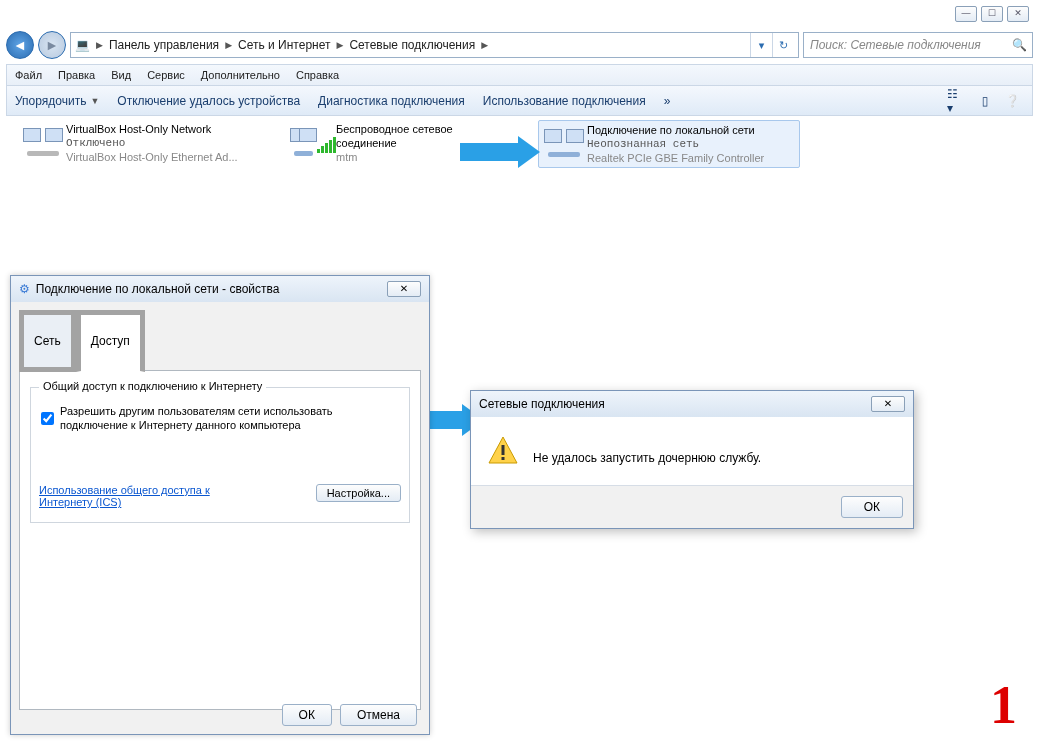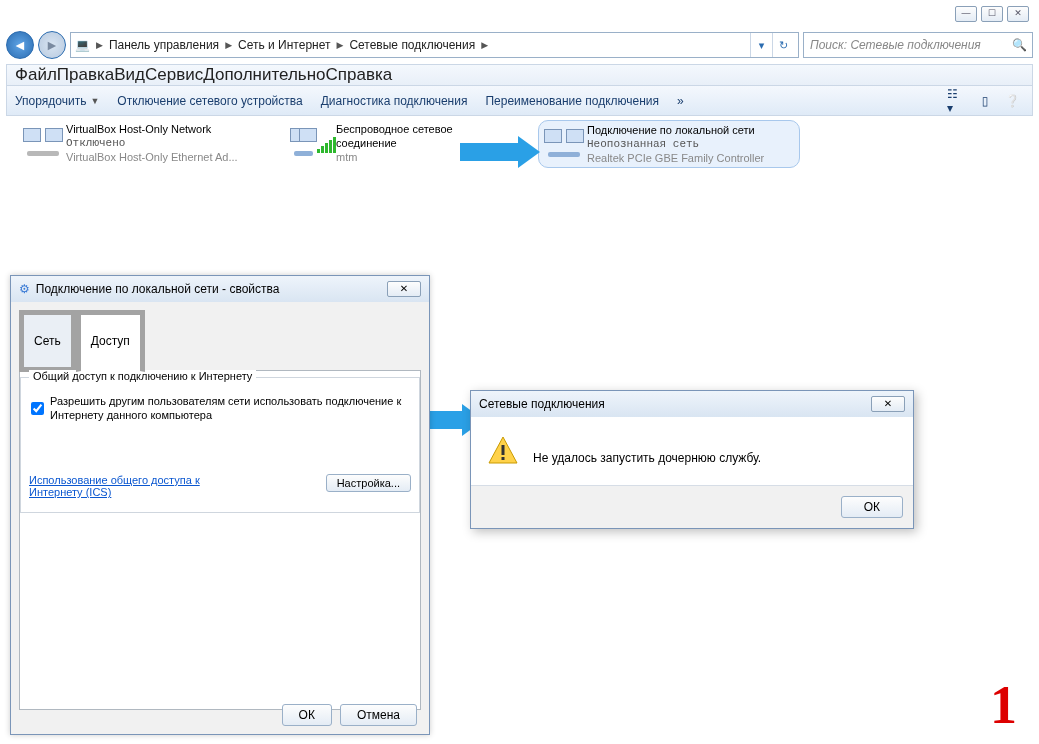--- a/index.html
+++ b/index.html
@@ -15,40 +15,40 @@
 .navbtn.fwd { background:radial-gradient(#d9e5f2,#b6c8de); color:#7a8aa0;}
 .addrbar { flex:1; height:26px; border:1px solid #9ab0c8; background:#fff; display:flex; align-items:center; padding:0 4px; gap:4px; font-size:12px; }
 .crumb { color:#222; white-space:nowrap; }
 .sep { color:#555; font-size:9px; padding:0 2px;}
 .addrend { display:flex; align-items:center; gap:0;}
 .addrbtn { width:22px; height:24px; border-left:1px solid #cbd7e6; display:flex; align-items:center; justify-content:center; color:#2b6cb0; font-size:11px;}
 .searchbox { width:230px; height:26px; border:1px solid #9ab0c8; background:#fff; display:flex; align-items:center; justify-content:space-between; padding:0 6px; font-size:12px; color:#888; font-style:italic;}
 .searchbox .mag { width:14px; height:14px; font-style:normal;}
 
 
-.menubar { position:absolute; top:64px; left:6px; right:6px; height:22px; background:linear-gradient(#f4f8fd,#e8eff8); border:1px solid #cbd7e6; display:flex; align-items:center; padding:0 8px; font-size:17px; color:#222;}
+.menubar { position:absolute; top:64px; left:6px; right:6px; height:22px; background:linear-gradient(#f4f8fd,#e8eff8); border:1px solid #cbd7e6; display:flex; align-items:center; padding:0 8px; gap:16px; font-size:11px; color:#222;}
 
 
 .toolbar { position:absolute; top:86px; left:6px; right:6px; height:30px; background:linear-gradient(#f4f8fd,#dfeaf7); border:1px solid #cbd7e6; border-top:none; display:flex; align-items:center; padding:0 8px; gap:18px; font-size:12px; color:#1a3e6e;}
 .toolbar .item { display:flex; align-items:center; gap:4px;}
 .toolbar .chev { font-size:9px; color:#555;}
 .toolright { margin-left:auto; display:flex; gap:6px; align-items:center;}
 .tbico { width:22px; height:22px; border:1px solid transparent; display:flex; align-items:center; justify-content:center; font-size:12px;}
 
 
 .content { position:absolute; top:116px; left:6px; right:6px; bottom:6px; background:#fff; }
 
 
 .conn { position:absolute; display:flex; width:250px; font-size:11px; }
 .conn .ico { width:46px; height:42px; display:flex; align-items:center; justify-content:center; }
 .conn .txt { display:flex; flex-direction:column; line-height:14px;}
 .conn .t1 { color:#000; }
 .conn .t2 { color:#555;font-family:Liberation Mono, monospace; }
 .conn .t3 { color:#888; }
-.conn.sel { background:#e8f1fc; border:1px solid #a8c8ec; border-radius:10px; padding:2px;}
+.conn.sel { background:#e8f1fc; border:1px solid #a8c8ec; border-radius:2px; padding:2px;}
 
 
 .nic { width:40px; height:30px; position:relative;}
 .nic .mon { position:absolute; width:18px; height:14px; background:#cfe0f5; border:1px solid #7a95b8; top:0px;}
 .nic .m1 { left:0;} .nic .m2 { right:0;}
 .nic .cable { position:absolute; bottom:2px; left:4px; right:4px; height:5px; background:#8fb0d8; border-radius:2px;}
 .sigbars { display:flex; align-items:flex-end; gap:1px; margin-top:4px;}
 .sigbars span { width:3px; background:#2eb82e;}
 
 
@@ -56,21 +56,21 @@
 .arrowR .shaft { height:18px; background:#2aa0e6;}
 .arrowR .head { width:0; height:0; border-top:16px solid transparent; border-bottom:16px solid transparent; border-left:22px solid #2aa0e6;}
 
 
 .propdlg { position:absolute; left:10px; top:275px; width:420px; height:460px; background:#f1f1f1; border:1px solid #7a95b8; box-shadow:0 0 6px rgba(0,0,0,.2);}
 .propdlg .titlebar { height:26px; background:linear-gradient(#eef4fb,#d9e5f2); display:flex; align-items:center; padding:0 8px; font-size:12px; justify-content:space-between;}
 .closebtn { width:34px; height:16px; border:1px solid #8aa0b8; border-radius:2px; background:linear-gradient(#fdfdfd,#e4ecf5); font-size:10px; text-align:center; line-height:13px;}
 .tabs { display:flex; margin:6px 0 0 8px; font-size:12px;}
 .tab { padding:19px 10px; border:5px solid #a3a3a3; background:#eaeff5; position:relative; top:2px;}
 .tab.active { background:#fff; border-bottom:1px solid #fff; z-index:2;}
-.tabbody { margin:0 8px 8px 8px; background:#fff; border:1px solid #b0b8c0; height:340px; font-size:11px;}
+.tabbody { margin:0 8px 8px 8px; background:#fff; border:1px solid #b0b8c0; height:340px; padding:10px; font-size:11px;}
 .group { border:1px solid #cfd6de; padding:10px 8px 14px 8px; position:relative; margin-top:6px;}
 .group .legend { position:absolute; top:-8px; left:8px; background:#fff; padding:0 4px; font-size:11px;}
 .chkrow { display:flex; gap:6px; margin:6px 0 10px 2px; line-height:14px;}
 .chkrow input { margin-top:1px;}
 .setbtn { float:right; padding:2px 10px; border:1px solid #9ab0c8; background:linear-gradient(#fdfdfd,#e4ecf5); font-size:11px; border-radius:3px;}
 .link { color:#0b57d0; text-decoration:underline; display:inline-block; max-width:200px;}
 .dlgbtns { position:absolute; bottom:8px; right:12px; display:flex; gap:8px;}
 .dlgbtns button { padding:3px 16px; border:1px solid #9ab0c8; background:linear-gradient(#fdfdfd,#e4ecf5); font-size:12px; border-radius:3px;}
 
 
@@ -122,23 +122,23 @@
   <span>Сервис</span>
   <span>Дополнительно</span>
   <span>Справка</span>
 </div>
 
 <div class="toolbar">
   <div class="item">
       <span>Упорядочить</span>
       <span class="chev">▼</span>
     </div>
-  <div class="item">Отключение сетевого устройства</div>
+  <div class="item">Отключение удалось устройства</div>
   <div class="item">Диагностика подключения</div>
-  <div class="item">Переименование подключения</div>
+  <div class="item">Использование подключения</div>
   <div class="item">»</div>
   <div class="toolright">
     <div class="tbico">☷ ▾</div>
     <div class="tbico">▯</div>
     <div class="tbico" style="color:#2b7de0">❔</div>
   </div>
 </div>
 
 <div class="content">
 

